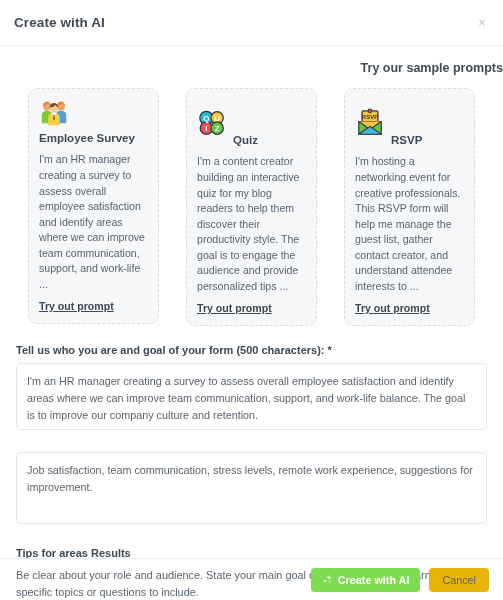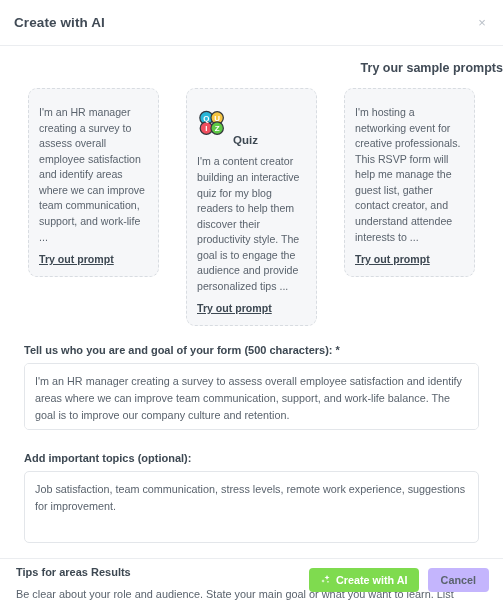--- a/index.html
+++ b/index.html
@@ -106,21 +106,21 @@
     font-weight: 700;
     color: #3d4852;
     text-decoration: underline;
     cursor: pointer;
     display: inline-block;
     align-self: flex-start;
     text-align: center;
   }
 
   
-  .form-area { padding: 0 24px; }
+  .form-area { padding: 0 16px; }
   .field { margin-top: 18px; }
   .field-label {
     font-size: 11px;
     font-weight: 700;
     color: #3d4852;
     display: block;
     margin-bottom: 7px;
   }
   .field-label .req { color: #3d4852; }
   .ta {
@@ -177,40 +177,59 @@
     justify-content: center;
     padding: 0 11px;
   }
   .btn-primary {
     background: #7fdb4f;
     color: #ffffff;
     font-weight: 700;
     gap: 5px;
   }
   .btn-secondary {
-    background: #c4b5fd;
-    color: #5a636d;
-    font-weight: 700;
+    background: #eab308;
+    color: #5a636d;
+    font-weight: 400;
     padding: 0 13px;
   }
   .spark { width: 11px; height: 11px; display: block; }
 </style>
 </head>
 <body>
 
 <div class="modal-header">
   <div class="modal-title">Create with AI</div>
   <button class="close-btn">×</button>
 </div>
 
 <div class="section-title">Try our sample prompts</div>
 
 <div class="cards-row">
 
   <div class="prompt-card">
+    <div class="card-head stacked">
+      <svg class="card-icon" viewBox="0 0 32 32">
+
+        <circle cx="8.5" cy="9" r="4.2" fill="#f4a261"></circle>
+        <path d="M8.5 13.5c-3.3 0-5.6 2-5.6 4.6V27h11.2v-8.9c0-2.6-2.3-4.6-5.6-4.6z" fill="#7ac943"></path>
+        <path d="M4.3 8.2c0-2.6 1.9-4.4 4.2-4.4s4.2 1.8 4.2 4.4c-1-.6-2.2-1.6-2.8-2.5-1 1.3-3.2 2.2-5.6 2.5z" fill="#e8833a"></path>
+
+        <circle cx="23.5" cy="9" r="4.2" fill="#f4a261"></circle>
+        <path d="M23.5 13.5c-3.3 0-5.6 2-5.6 4.6V27h11.2v-8.9c0-2.6-2.3-4.6-5.6-4.6z" fill="#54a0d8"></path>
+        <path d="M19.3 8.2c0-2.6 1.9-4.4 4.2-4.4s4.2 1.8 4.2 4.4c-1-.6-2.2-1.6-2.8-2.5-1 1.3-3.2 2.2-5.6 2.5z" fill="#e8833a"></path>
+
+        <circle cx="16" cy="11" r="4.6" fill="#f8c9a0"></circle>
+        <path d="M16 15.8c-3.6 0-6.1 2.2-6.1 5.1V29h12.2v-8.1c0-2.9-2.5-5.1-6.1-5.1z" fill="#f7d046"></path>
+        <path d="M13.5 16.3l2.5 4 2.5-4-1.3-.4h-2.4z" fill="#fff"></path>
+        <path d="M15.5 17.6h1l.5 5-1 1.2-1-1.2z" fill="#7b5e3b"></path>
+        <path d="M11.4 10.2c0-2.8 2.1-4.8 4.6-4.8s4.6 2 4.6 4.8c-1.1-.7-2.4-1.8-3.1-2.8-1.1 1.5-3.5 2.5-6.1 2.8z" fill="#6b4b2d"></path>
+      </svg>
+      <div class="card-title">Employee Survey</div>
+    </div>
     <div class="card-body">I'm an HR manager creating a survey to assess overall employee satisfaction and identify areas where we can improve team communication, support, and work-life ...</div>
     <a class="card-link">Try out prompt</a>
   </div>
 
   <div class="prompt-card">
     <div class="card-head">
       <svg class="card-icon" viewBox="0 0 32 32">
         <circle cx="10" cy="10.5" r="7" fill="#29b6d8" stroke="#33373d" stroke-width="1.3"></circle>
         <circle cx="21.5" cy="10.5" r="6.6" fill="#f5c542" stroke="#33373d" stroke-width="1.3"></circle>
         <circle cx="10" cy="21.5" r="6.6" fill="#ef4e5e" stroke="#33373d" stroke-width="1.3"></circle>
@@ -220,33 +239,43 @@
         <text x="10" y="25" font-size="8.5" font-family="Liberation Sans, sans-serif" font-weight="bold" fill="#ffffff" text-anchor="middle">I</text>
         <text x="21.5" y="25" font-size="8.5" font-family="Liberation Sans, sans-serif" font-weight="bold" fill="#ffffff" text-anchor="middle">Z</text>
       </svg>
       <div class="card-title">Quiz</div>
     </div>
     <div class="card-body">I'm a content creator building an interactive quiz for my blog readers to help them discover their productivity style. The goal is to engage the audience and provide personalized tips ...</div>
     <a class="card-link">Try out prompt</a>
   </div>
 
   <div class="prompt-card">
+    <div class="card-head">
+      <svg class="card-icon" viewBox="0 0 32 32">
+        <rect x="7.5" y="3" width="17" height="12" rx="1.6" fill="#f5c542" stroke="#33373d" stroke-width="1.3"></rect>
+        <text x="16" y="11.6" font-size="6.4" font-family="Liberation Sans, sans-serif" font-weight="bold" fill="#33373d" text-anchor="middle">RSVP</text>
+        <circle cx="16" cy="3" r="2" fill="#ef4e5e" stroke="#33373d" stroke-width="1.1"></circle>
+        <path d="M4 14.5h24v13.5H4z" fill="#5ec945" stroke="#33373d" stroke-width="1.3" stroke-linejoin="round"></path>
+        <path d="M4 14.5L16 23l12-8.5" fill="#f5c542" stroke="#33373d" stroke-width="1.3" stroke-linejoin="round"></path>
+        <path d="M4 28l12-8.4L28 28z" fill="#46b8e0" stroke="#33373d" stroke-width="1.3" stroke-linejoin="round"></path>
+      </svg>
+      <div class="card-title">RSVP</div>
+    </div>
     <div class="card-body">I'm hosting a networking event for creative professionals. This RSVP form will help me manage the guest list, gather contact creator, and understand attendee interests to ...</div>
     <a class="card-link">Try out prompt</a>
   </div>
 </div>
 
 <div class="form-area">
   <div class="field">
     <label class="field-label"><span>Tell us who you are and goal of your form (500 characters):</span> <span class="req">*</span></label>
     <textarea id="goal-textarea" class="ta" placeholder="" style="">I'm an HR manager creating a survey to assess overall employee satisfaction and identify areas where we can improve team communication, support, and work-life balance. The goal is to improve our company culture and retention.</textarea>
   </div>
 
   <div class="field">
-    <label class="field-label">Add important topics (optional):</label>
     <textarea id="topics-textarea" class="ta" placeholder="" style="">Job satisfaction, team communication, stress levels, remote work experience, suggestions for improvement.</textarea>
   </div>
 </div>
 
 <div class="tips">
   <div class="tips-title">Tips for areas Results</div>
   <div class="tips-body"><span>Be clear about your role and audience. State your main goal or what you want to learn. List specific topics or questions to include.</span></div>
 </div>
 
 <div class="modal-footer">

